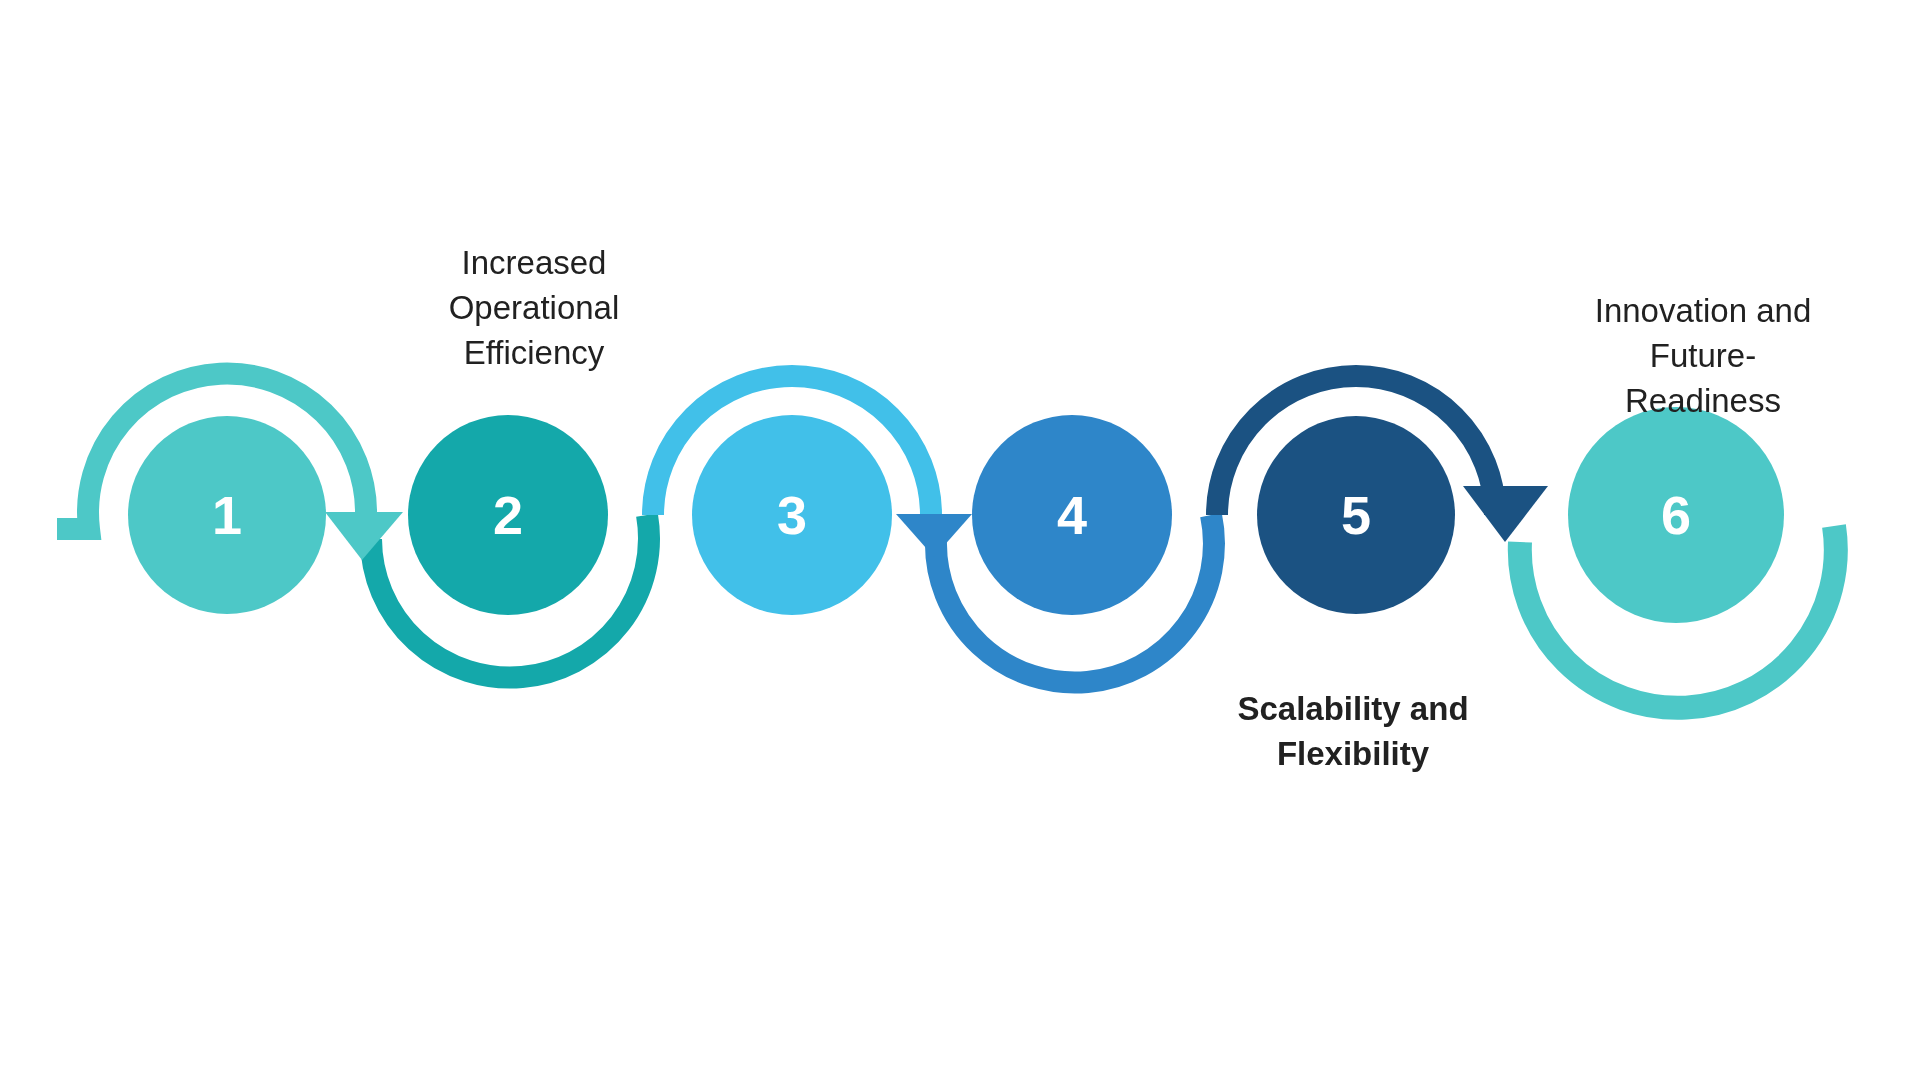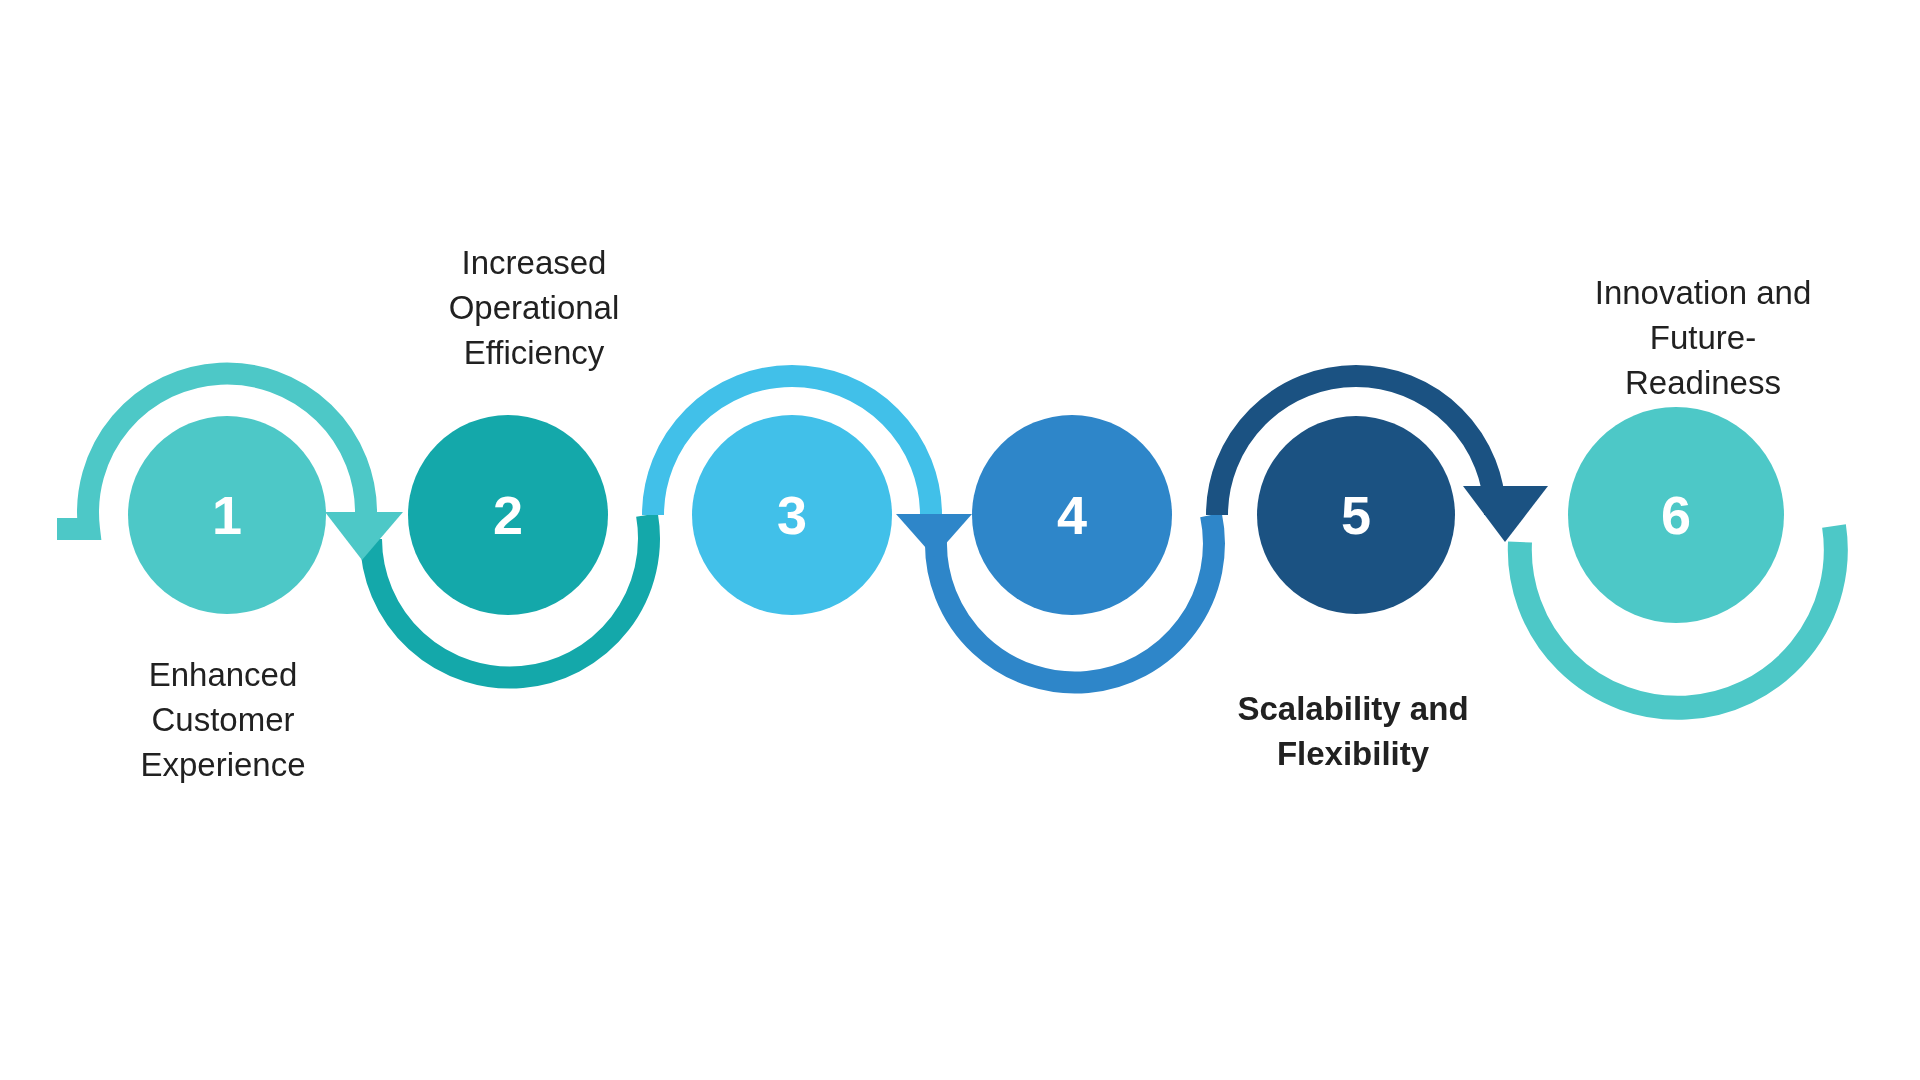--- a/index.html
+++ b/index.html
@@ -41,21 +41,21 @@
     font-size: 33px;
     line-height: 45px;
     color: var(--text);
     font-weight: 400;
   }
   .lbl-1 { left: 223px;  top: 652px; }
   .lbl-2 { left: 534px;  top: 240px; }
   .lbl-3 { left: 798px;  top: 658px; }
   .lbl-4 { left: 1078px; top: 250px; }
   .lbl-5 { left: 1353px; top: 686px; font-weight: bold; }
-  .lbl-6 { left: 1703px; top: 270px; }
+  .lbl-6 { left: 1703px; top: 288px; }
 </style>
 </head>
 <body>
 
 <div class="canvas">
 
   <svg class="flow-svg" viewBox="0 0 1920 1080" xmlns="http://www.w3.org/2000/svg">
 
     <path class="ring" d="M 57 529 L 89 529 A 139 139 0 1 1 366 515" stroke="#4DC8C7"></path>
     <path class="ring" d="M 371 539 A 139 139 0 1 0 647 515" stroke="#14A8AA"></path>
@@ -76,23 +76,20 @@
     <circle cx="1676" cy="515" r="108" fill="#4DC8C7"></circle>
 
     <text class="step-number" x="227" y="534">1</text>
     <text class="step-number" x="508" y="534">2</text>
     <text class="step-number" x="792" y="534">3</text>
     <text class="step-number" x="1072" y="534">4</text>
     <text class="step-number" x="1356" y="534">5</text>
     <text class="step-number" x="1676" y="534">6</text>
   </svg>
 
-  <div class="step-label lbl-1">Enhanced
-Customer
-Experience</div>
   <div class="step-label lbl-2">Increased
 Operational
 Efficiency</div>
   <div class="step-label lbl-5">Scalability and
 Flexibility</div>
   <div class="step-label lbl-6">Innovation and
 Future-Readiness</div>
 
 </div>
 

